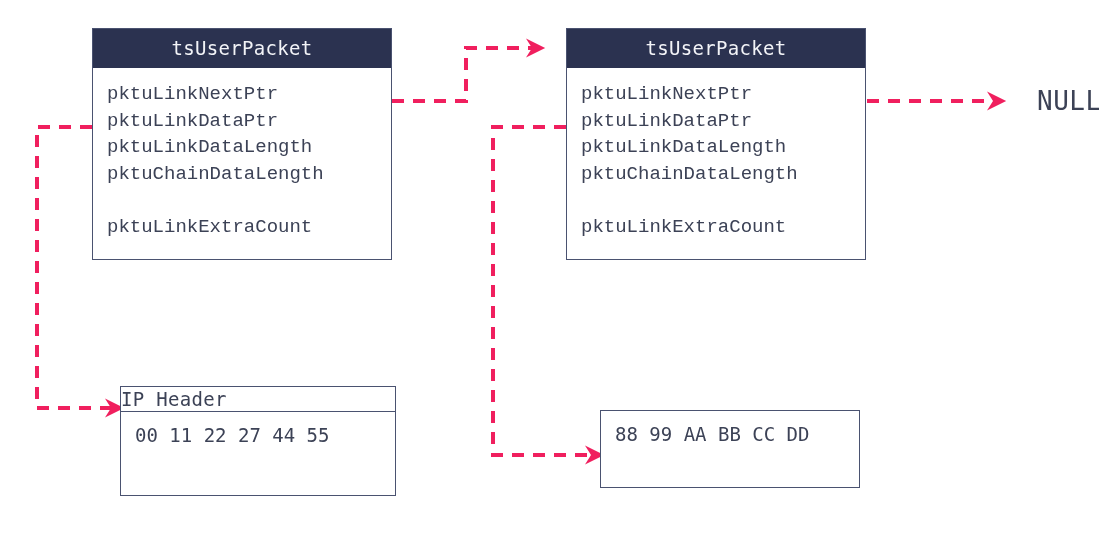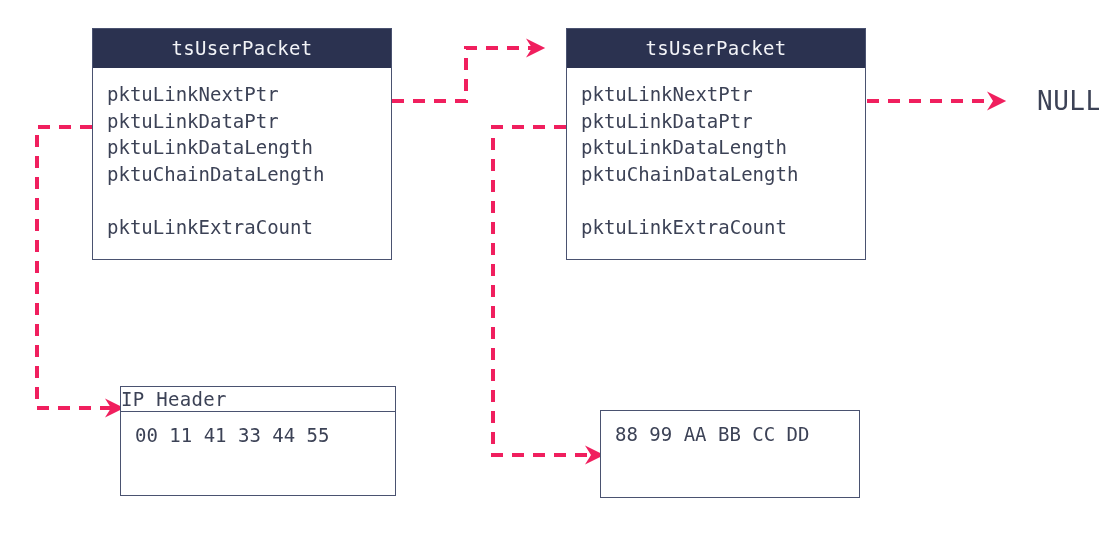--- a/index.html
+++ b/index.html
@@ -43,20 +43,21 @@
     line-height: 39px;
     text-align: center;
     letter-spacing: 0.3px;
   }
   .struct-body {
     box-sizing: border-box;
     padding: 13px 0 0 14px;
     color: #3c4256;
     font-size: 19px;
     line-height: 26.5px;
+    font-family: Liberation Mono, monospace;
   }
   .field-gap {
     height: 26.5px;
   }
 
   
   .plain-box {
     position: absolute;
     box-sizing: border-box;
     border: 1.5px solid #4a5270;
@@ -133,23 +134,23 @@
       <div class="field-gap"></div>
       <div>pktuLinkExtraCount</div>
     </div>
   </div>
 
   <div class="null-label" style="left:1010px; top:88px;">NULL</div>
 
   <div class="plain-box" style="left:120px; top:386px; width:276px; height:110px;">
     <div class="plain-header">IP Header</div>
     <div class="plain-body">
-      <div>00 11 41 33 44 55</div>
+      <div>00 11 22 27 44 55</div>
     </div>
   </div>
 
-  <div class="plain-box" style="left:600px; top:410px; width:260px; height:88px;">
+  <div class="plain-box" style="left:600px; top:410px; width:260px; height:78px;">
     <div class="plain-body">
       <div>88 99 AA BB CC DD</div>
     </div>
   </div>
 
 </div>
 
 </body></html>

